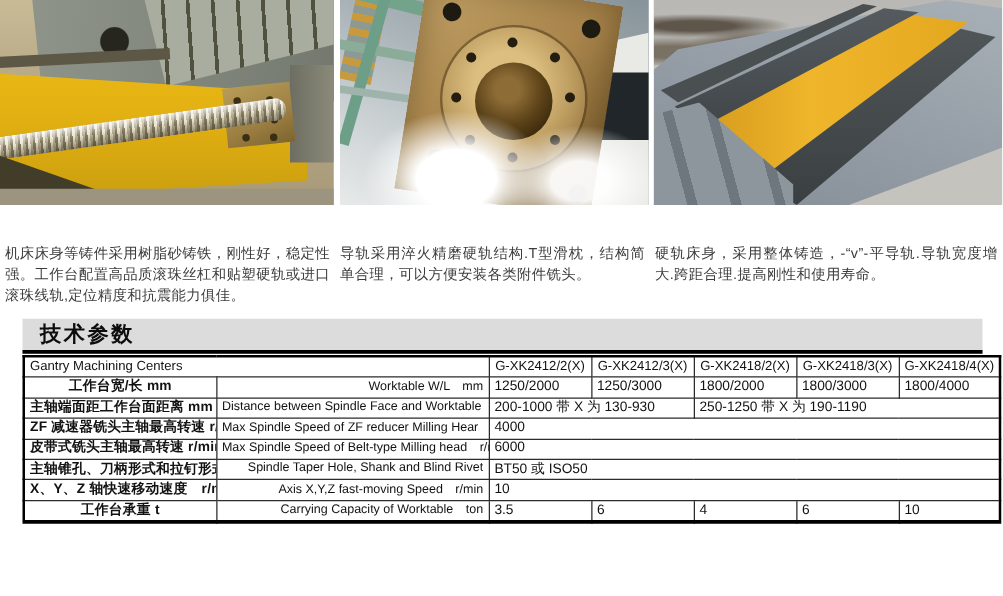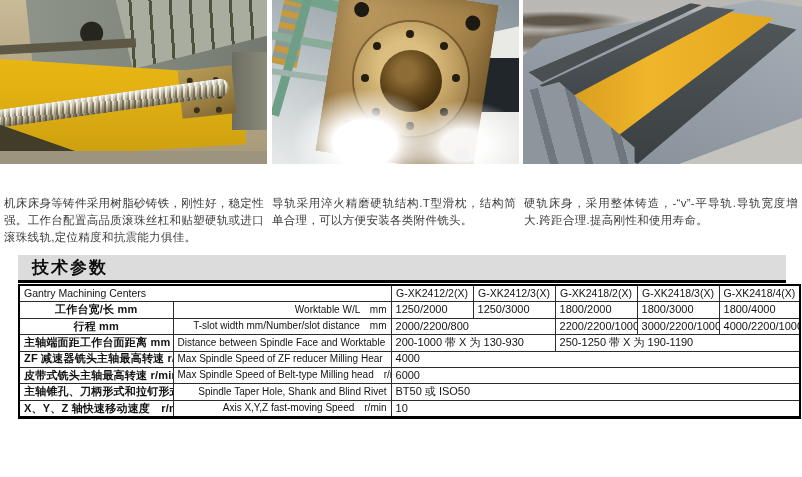--- a/index.html
+++ b/index.html
@@ -185,28 +185,20 @@
         <tr>
           <td class="cn">工作台宽/长 mm</td>
           <td class="en">Worktable W/L　mm</td>
           <td class="val">1250/2000</td>
           <td class="val">1250/3000</td>
           <td class="val">1800/2000</td>
           <td class="val">1800/3000</td>
           <td class="val">1800/4000</td>
         </tr>
         <tr>
-          <td class="cn">行程 mm</td>
-          <td class="en">T-slot width mm/Number/slot distance　mm</td>
-          <td colspan="2" class="val">2000/2200/800</td>
-          <td class="val">2200/2200/1000</td>
-          <td class="val">3000/2200/1000</td>
-          <td class="val">4000/2200/1000</td>
-        </tr>
-        <tr>
           <td class="cn">主轴端面距工作台面距离 mm</td>
           <td class="en">Distance between Spindle Face and Worktable　mm</td>
           <td colspan="2" class="val">200-1000 带 X 为 130-930</td>
           <td colspan="3" class="val">250-1250 带 X 为 190-1190</td>
         </tr>
         <tr>
           <td class="cn">ZF 减速器铣头主轴最高转速 r/min</td>
           <td class="en">Max Spindle Speed of ZF reducer Milling Hear　r/min</td>
           <td colspan="5" class="val">4000</td>
         </tr>
@@ -218,16 +210,25 @@
         <tr>
           <td class="cn">主轴锥孔、刀柄形式和拉钉形式</td>
           <td class="en">Spindle Taper Hole, Shank and Blind Rivet</td>
           <td colspan="5" class="val">BT50 或 ISO50</td>
         </tr>
         <tr>
           <td class="cn">X、Y、Z 轴快速移动速度　r/min</td>
           <td class="en">Axis X,Y,Z fast-moving Speed　r/min</td>
           <td colspan="5" class="val">10</td>
         </tr>
+        <tr>
+          <td class="cn">工作台承重 t</td>
+          <td class="en">Carrying Capacity of Worktable　ton</td>
+          <td class="val">3.5</td>
+          <td class="val">6</td>
+          <td class="val">4</td>
+          <td class="val">6</td>
+          <td class="val">10</td>
+        </tr>
       </tbody>
   </table>
 
 </div>
 
 </body></html>

